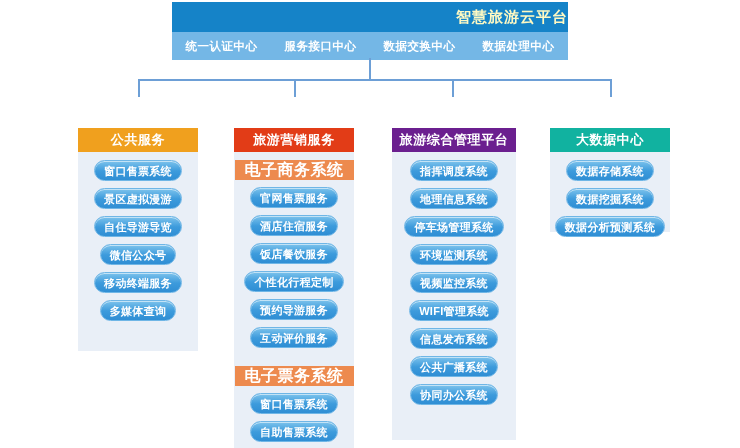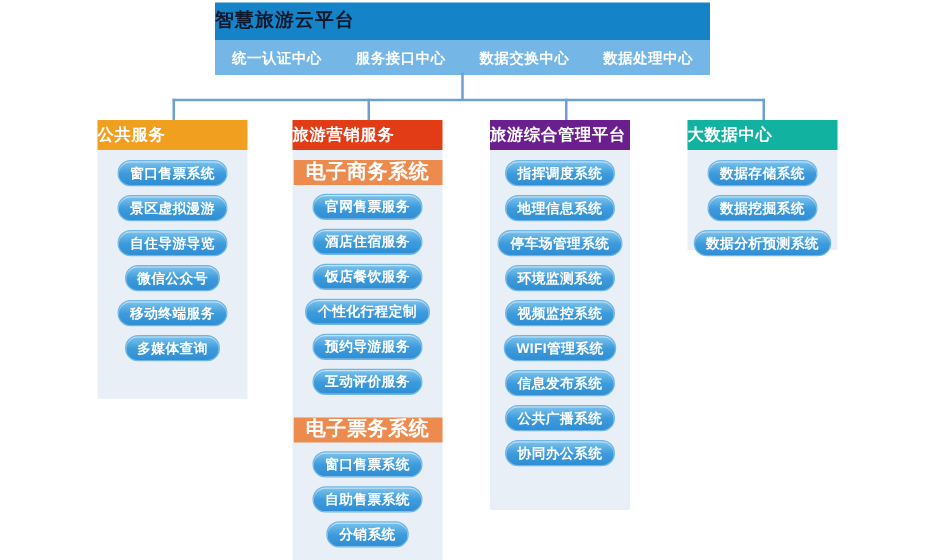--- a/index.html
+++ b/index.html
@@ -8,45 +8,46 @@
     background:#ffffff;
     font-family:"Liberation Sans","DejaVu Sans",sans-serif;
     overflow:hidden;
     position:relative;
   }
   #stage{position:relative;width:740px;height:448px;}
 
   
   .hdr{position:absolute;left:172px;top:2px;width:396px;}
   .hdr-title{
-    height:30px;line-height:30px;text-align:left;
-    background:#1583c8;color:#0f172a;
+    height:30px;line-height:30px;text-align:right;
+    background:#1583c8;color:#fef9c3;
     font-size:15px;font-weight:bold;letter-spacing:1px;
   }
   .hdr-sub{
     height:28px;background:#74b7e6;
     display:flex;align-items:center;justify-content:space-around;
   }
   .hdr-sub span{
     color:#ffffff;font-size:11.5px;font-weight:bold;
     letter-spacing:.5px;flex:1;text-align:center;
   }
 
   
   .conn{position:absolute;background:#6d9fd6;}
   .v-main{left:369px;top:58px;width:2px;height:22px;}
   .bus{left:138px;top:79px;width:474px;height:2px;}
   .drop{top:79px;width:2px;height:18px;}
 
   
   .col{position:absolute;top:96px;}
   .col-head{
-    height:24px;line-height:24px;text-align:left;
+    height:24px;line-height:24px;text-align:center;
     color:#ffffff;font-size:13px;font-weight:bold;letter-spacing:.6px;
     box-sizing:border-box;
+    margin-top:32px;
   }
   .col-body{
     background:#e9eff7;
     padding:8px 0 9px 0;
     display:flex;flex-direction:column;align-items:center;gap:7px;
     box-sizing:border-box;
   }
   
   .pill{
     height:21px;line-height:20px;
@@ -112,21 +113,21 @@
           <div class="pill">个性化行程定制</div>
           <div class="pill">预约导游服务</div>
           <div class="pill">互动评价服务</div>
           <div class="gap"></div>
           <div class="sub-head">电子票务系统</div>
           <div class="pill">窗口售票系统</div>
           <div class="pill">自助售票系统</div>
           <div class="pill">分销系统</div>
         </div>
       </div>
-      <div class="col" style="left: 392px; width: 112px;">
+      <div class="col" style="left: 392px; width: 124px;">
         <div class="col-head" style="background: rgb(107, 31, 143);">旅游综合管理平台</div>
         <div class="col-body" style="height: 288px;">
           <div class="pill">指挥调度系统</div>
           <div class="pill">地理信息系统</div>
           <div class="pill">停车场管理系统</div>
           <div class="pill">环境监测系统</div>
           <div class="pill">视频监控系统</div>
           <div class="pill">WIFI管理系统</div>
           <div class="pill">信息发布系统</div>
           <div class="pill">公共广播系统</div>

